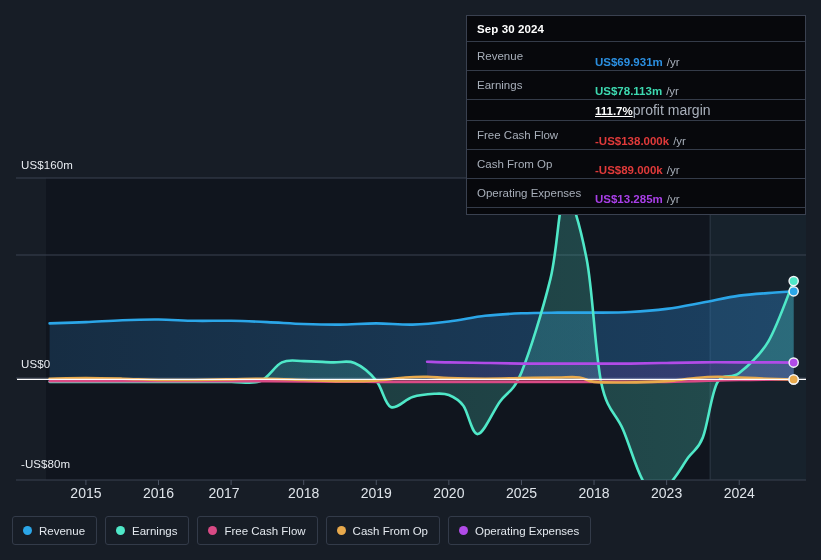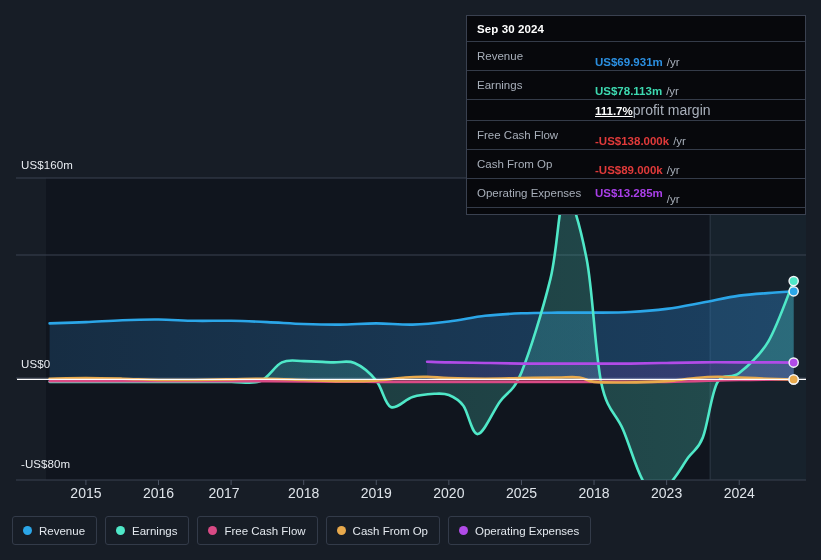--- a/index.html
+++ b/index.html
@@ -244,21 +244,21 @@
         </div>
         <div class="tt-row">
           <div class="tt-name">Cash From Op</div>
           <div style="display: flex; align-items: baseline;">
             <span class="tt-val" style="color: rgb(224, 58, 58);">-US$89.000k</span>
             <span class="tt-unit">/yr</span>
           </div>
         </div>
         <div class="tt-row">
           <div class="tt-name">Operating Expenses</div>
-          <div style="display: flex; align-items: center;">
+          <div style="display: flex; align-items: flex-end;">
             <span class="tt-val" style="color: rgb(169, 63, 232);">US$13.285m</span>
             <span class="tt-unit">/yr</span>
           </div>
         </div>
       </div>
     <div id="tt-bottomline"></div>
   </div>
 
   <div id="legend">
       <div class="legend-item">

